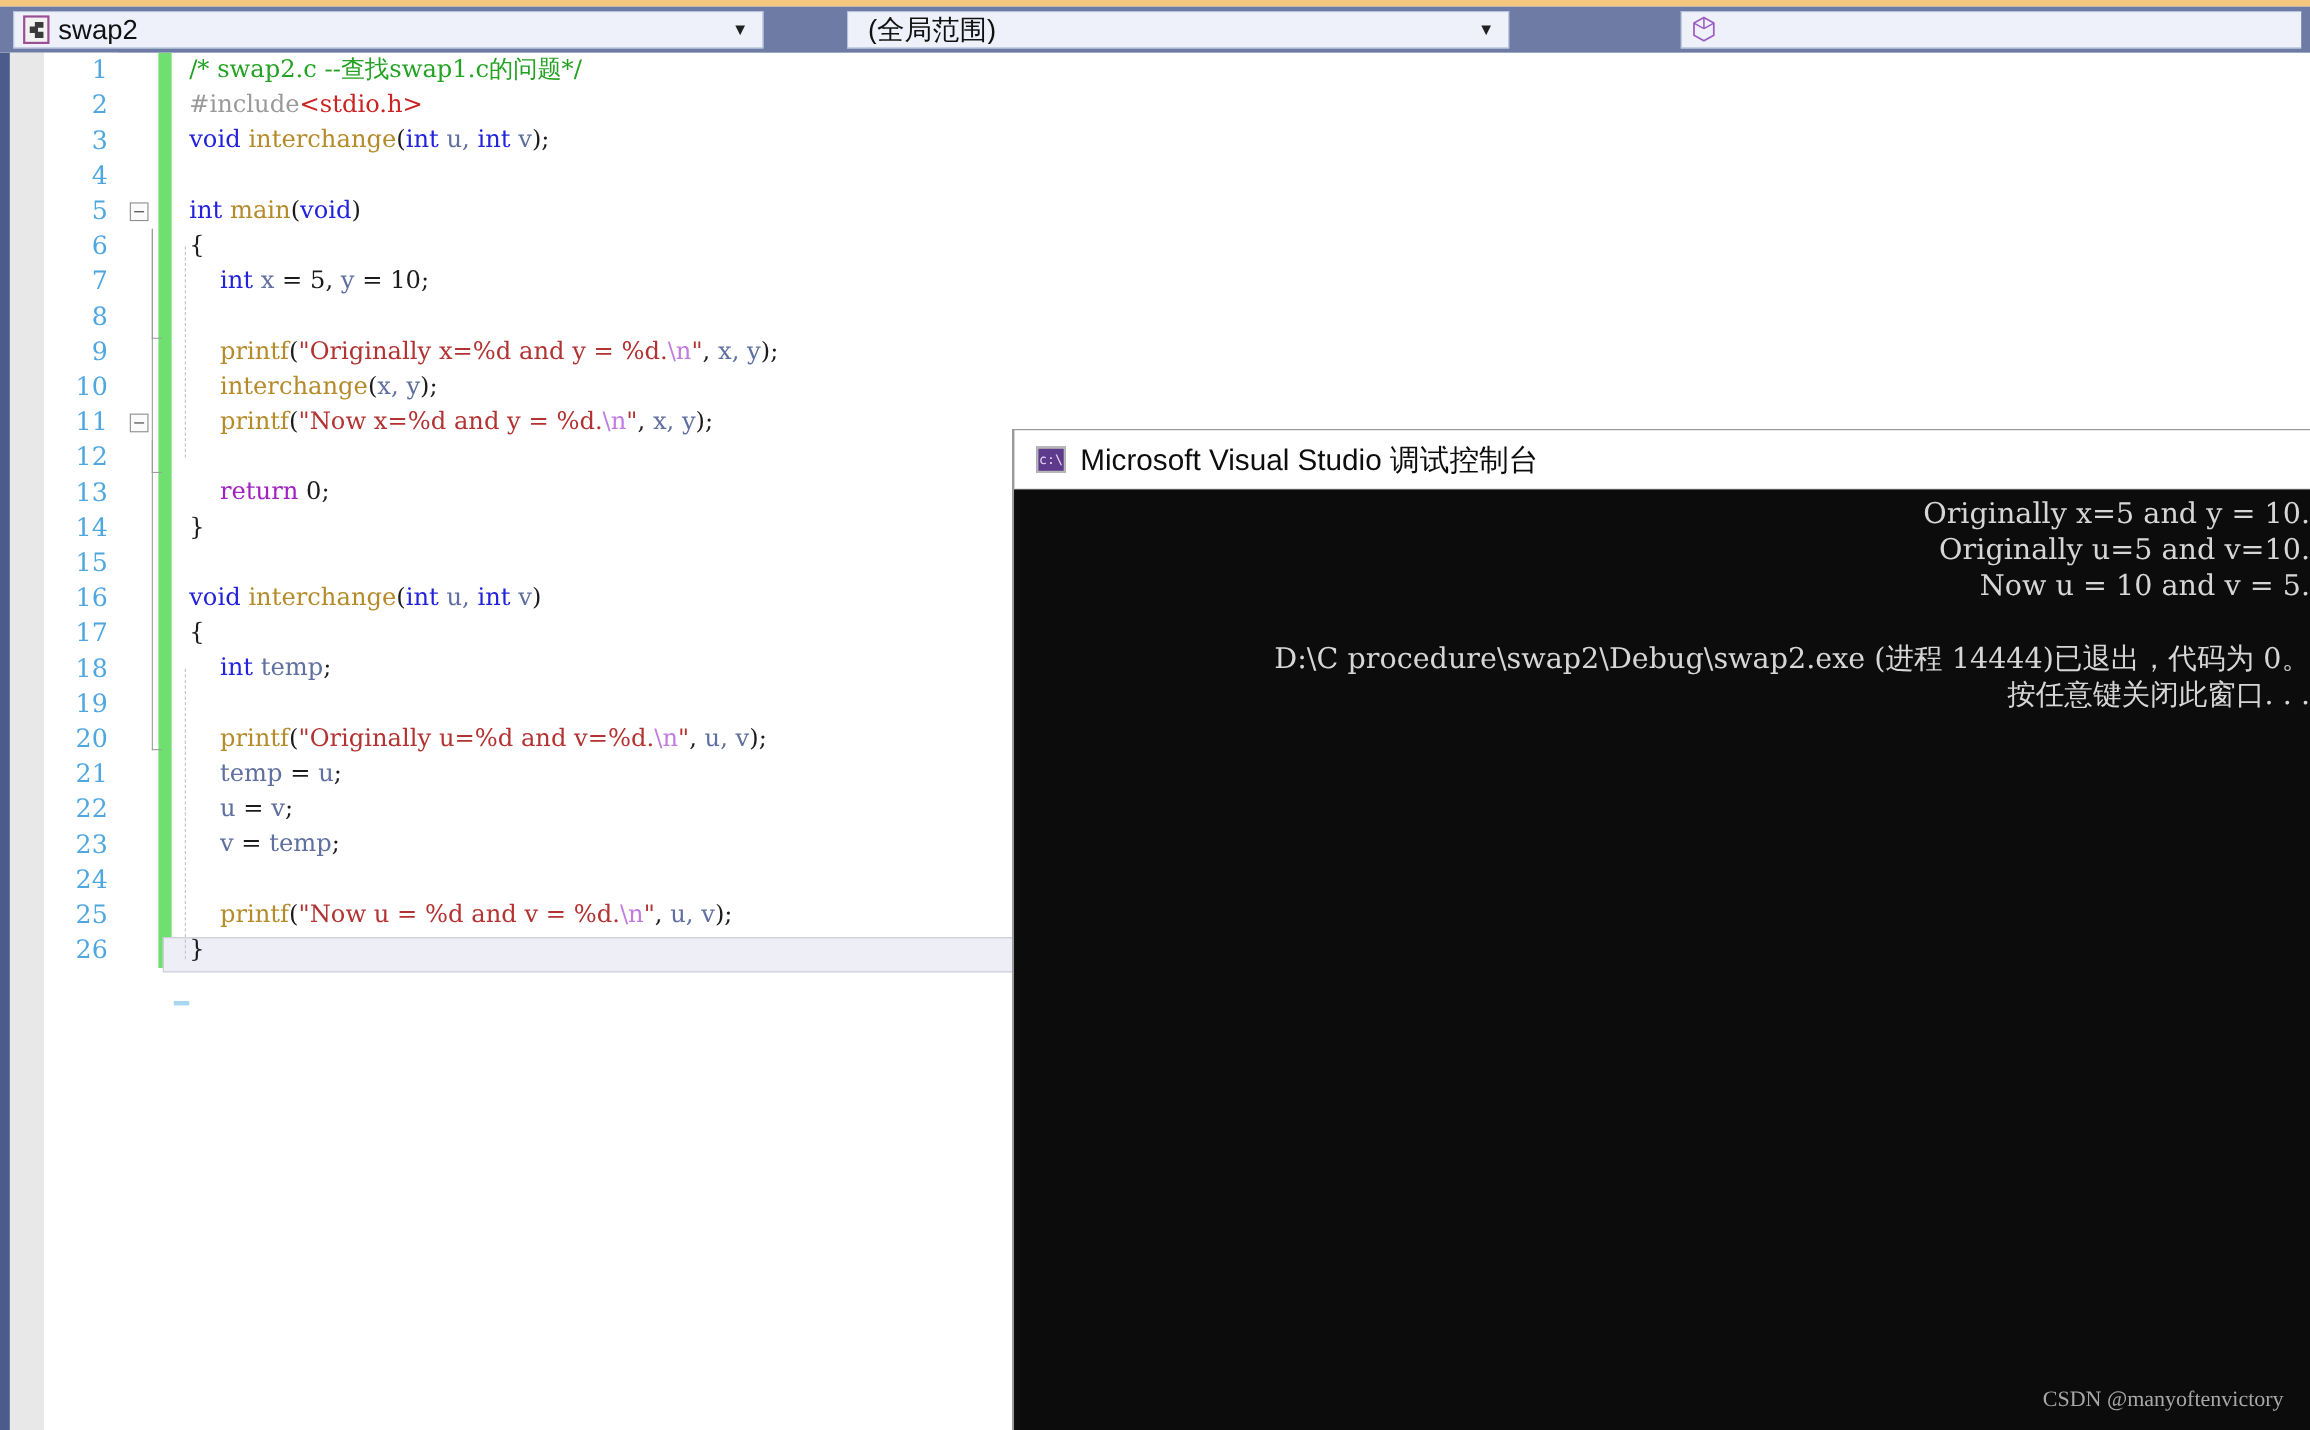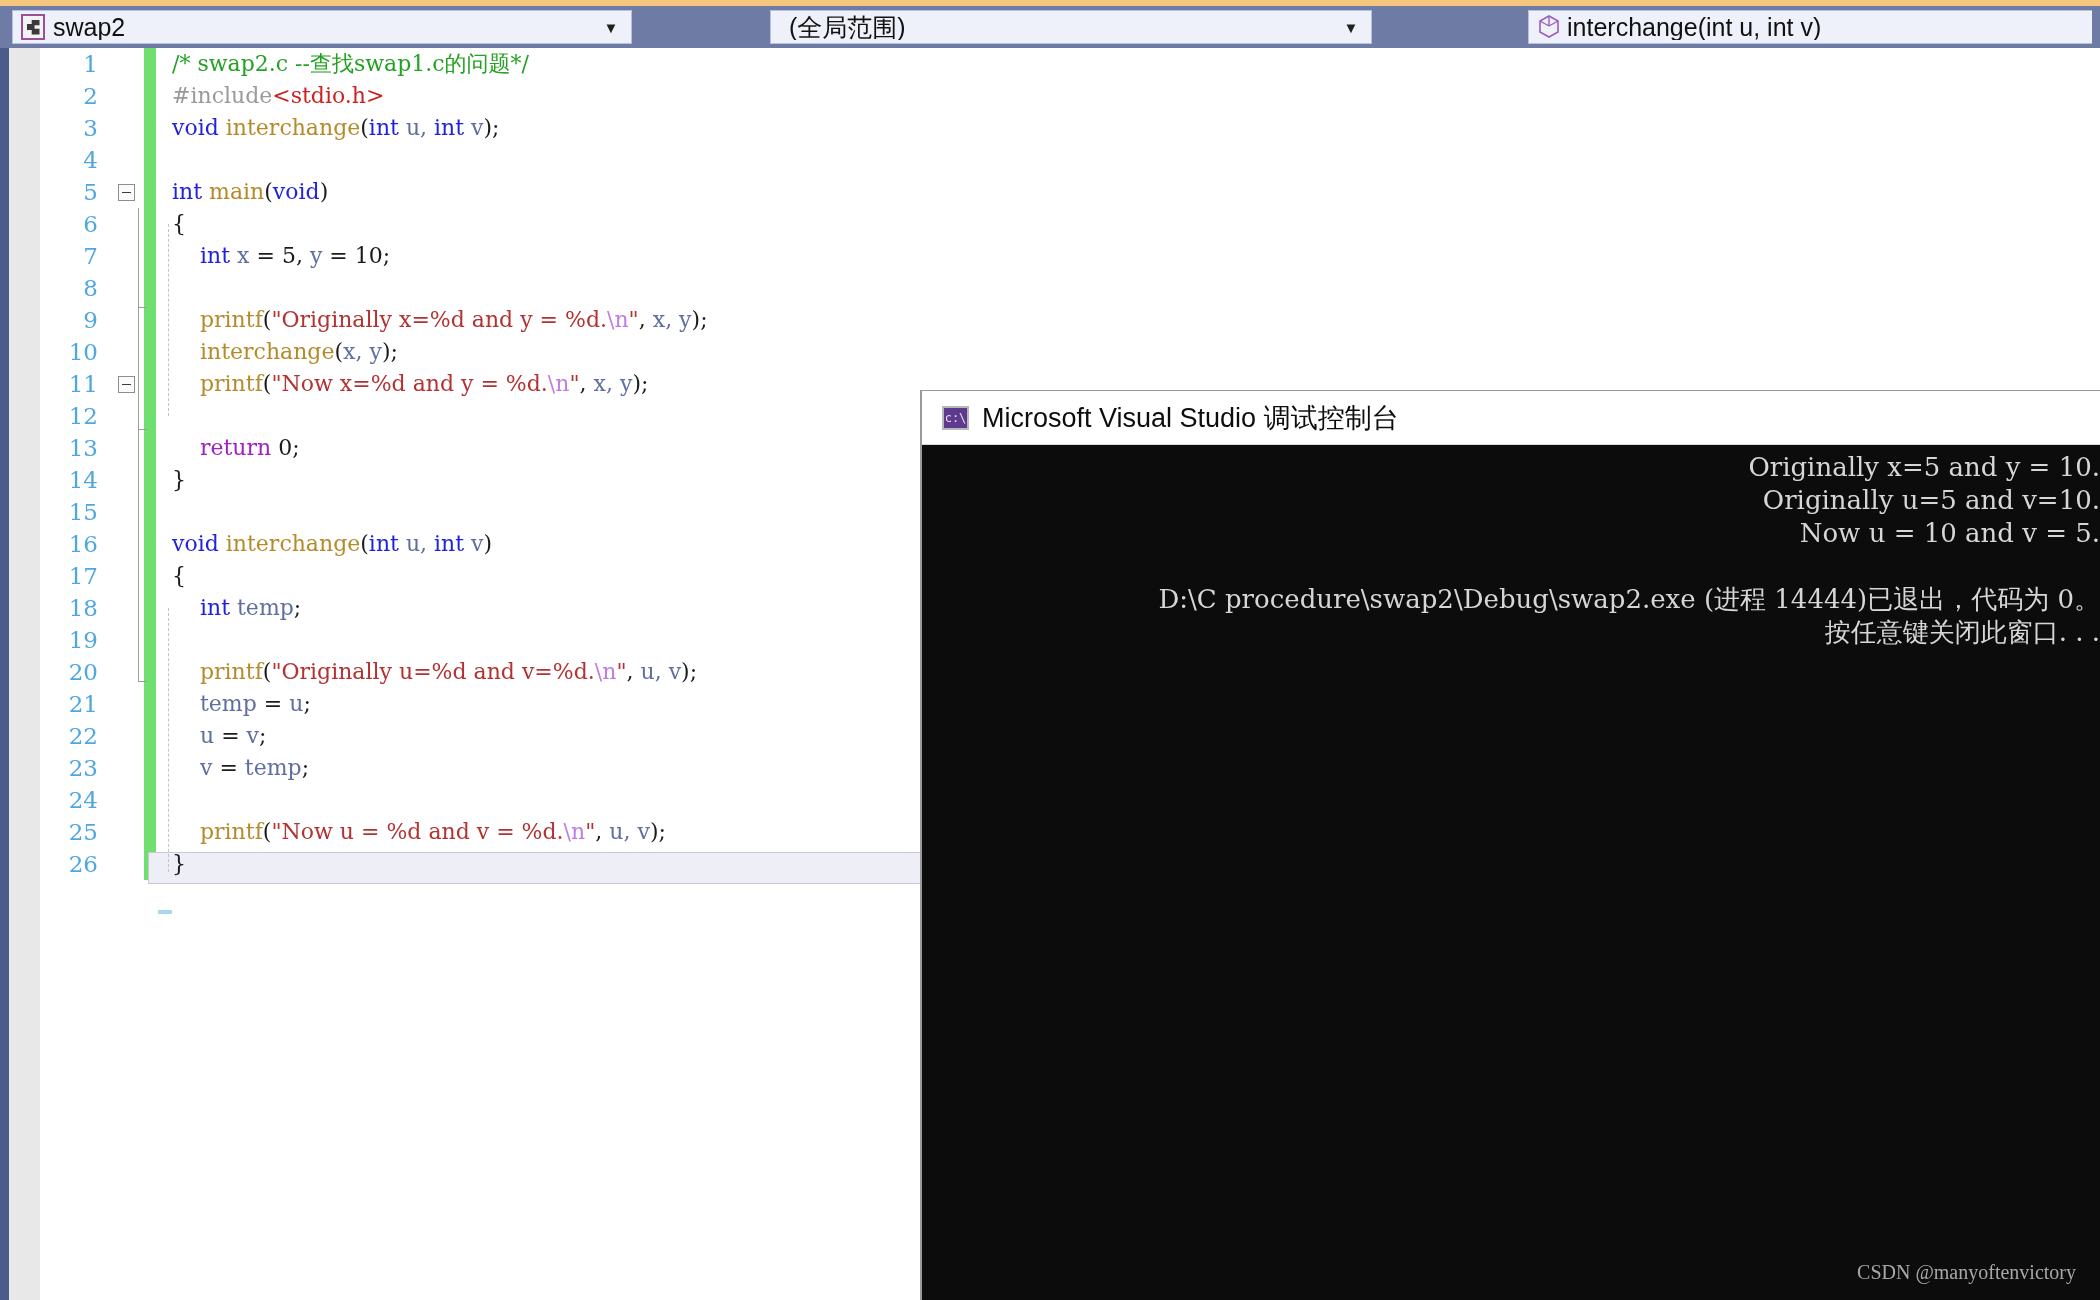--- a/index.html
+++ b/index.html
@@ -20,21 +20,21 @@
     position: absolute; left: 0; top: 6px; width: 2100px; height: 42px;
     background: #6e7ca5;
   }
   .nav-combo {
     position: absolute; top: 10px; height: 34px;
     background: #eef1f9;
     border: 1px solid #b6c2dd;
     display: flex; align-items: center;
     box-sizing: border-box;
   }
-  #combo-project { left: 12px; width: 620px; }
+  #combo-project { left: 12px; width: 682px; }
   #combo-scope   { left: 770px; width: 602px; }
   #combo-member  { left: 1528px; width: 564px; border-right: none; }
 
   .combo-icon {
     width: 26px; height: 26px; margin-left: 8px; margin-right: 6px;
     flex: 0 0 auto; position: relative;
   }
   .combo-label {
     font-size: 25px; color: #111111; line-height: 1;
     white-space: nowrap; overflow: hidden;
@@ -214,21 +214,20 @@
     <span class="combo-arrow">▼</span>
   </div>
 
   <div class="nav-combo" id="combo-member">
     <span class="combo-icon icon-cube">
       <svg width="24" height="26" viewBox="0 0 24 26" aria-hidden="true">
         <path d="M12 2 L21 7 L21 18 L12 23 L3 18 L3 7 Z" fill="none" stroke="#9b5fc0" stroke-width="1.6"></path>
         <path d="M12 2 L12 12 M12 12 L21 7 M12 12 L3 7" fill="none" stroke="#9b5fc0" stroke-width="1.4"></path>
       </svg>
     </span>
-    <span class="combo-label">interchange(int u, int v)</span>
   </div>
 
   <div class="editor">
     <div class="edge-blue"></div>
     <div class="bp-margin"></div>
     <div class="gutter"></div>
     <div class="change-bar"></div>
 
     <div class="cur-line-box"></div>
     <div class="caret-mark"></div>

